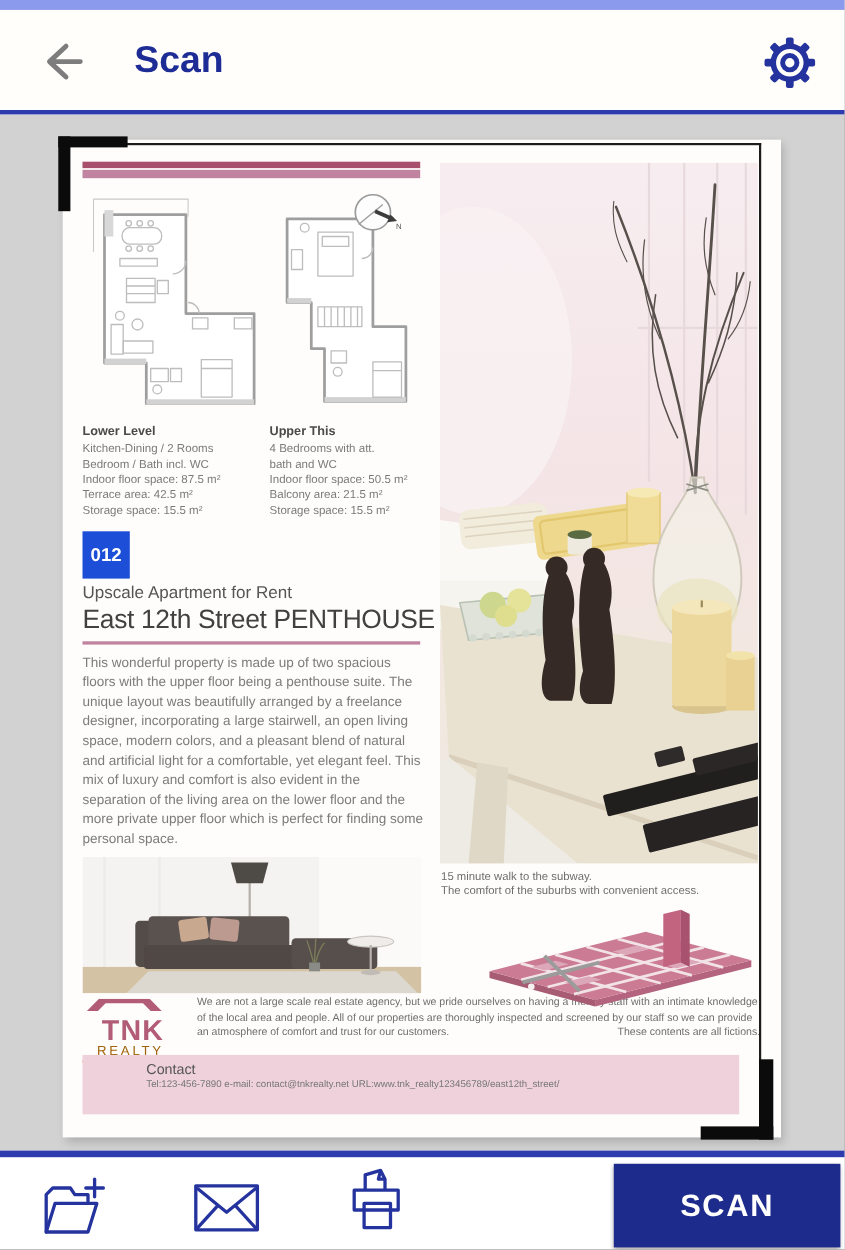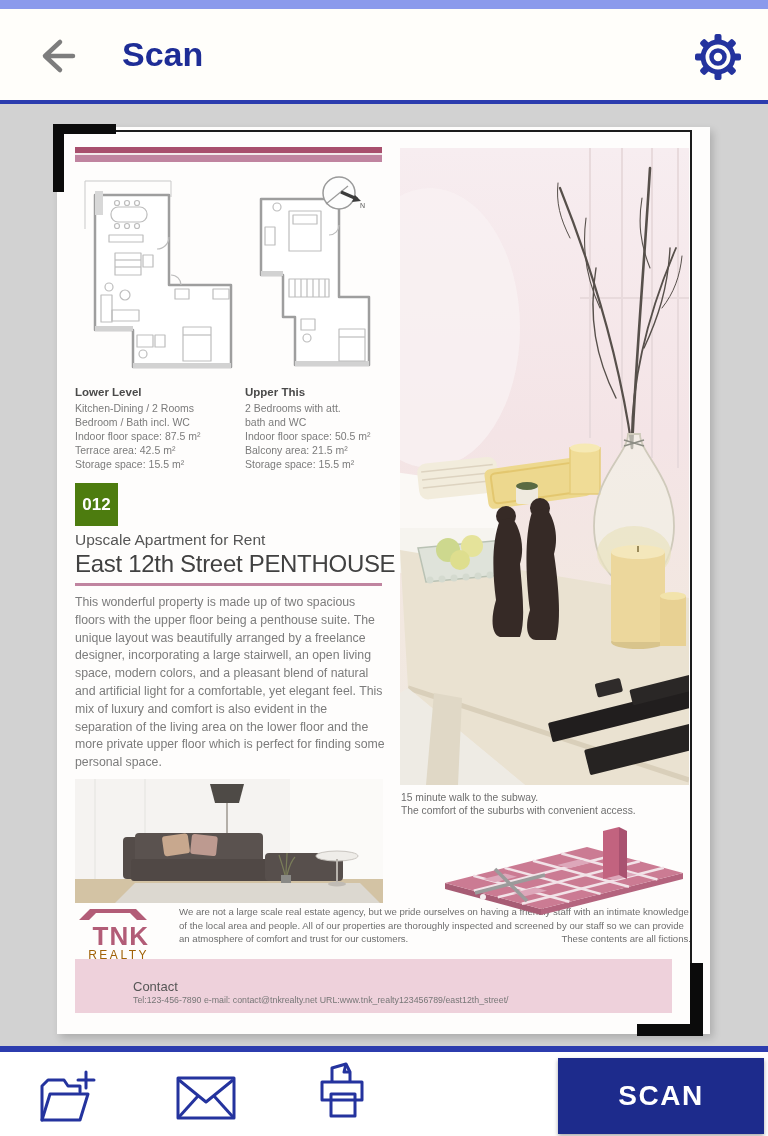--- a/index.html
+++ b/index.html
@@ -21,35 +21,35 @@
   .doc *{box-sizing:border-box;}
   .bar-rose{position:absolute;left:18px;top:20px;width:307px;height:15px;
             background:linear-gradient(to bottom,#a84f6d 0 6px,#f2e8ea 6px 8px,#c084a0 8px 15px);}
   .plans-svg{position:absolute;left:14px;top:40px;}
   .specs{position:absolute;left:18px;top:258px;width:310px;height:94px;font-size:10.5px;
          line-height:14px;color:#7b7b7b;}
   .spec-col{position:absolute;top:0;}
   .spec-lower{left:0;width:162px;}
   .spec-upper{left:170px;width:140px;}
   .spec-title{font-weight:bold;font-size:11.5px;color:#4a4a4a;margin-bottom:2px;}
-  .badge{position:absolute;left:18px;top:356px;width:43px;height:43px;background:#4d7c0f;
+  .badge{position:absolute;left:18px;top:356px;width:43px;height:43px;background:#1d4ed8;
          color:#fff;font-size:17px;font-weight:bold;display:flex;align-items:center;justify-content:center;}
   .subtitle{position:absolute;left:18px;top:404px;font-size:15.5px;color:#555;}
   .doc-title{position:absolute;left:18px;top:423px;font-size:24px;color:#414141;white-space:nowrap;letter-spacing:-0.3px;}
   .title-rule{position:absolute;left:18px;top:456px;width:307px;height:3px;background:#c084a0;}
   .body-text{position:absolute;left:18px;top:467px;width:312px;font-size:12.3px;line-height:17.8px;color:#7c7c7c;}
   .sofa-photo{position:absolute;left:18px;top:652px;}
   .logo{position:absolute;left:18px;top:779px;width:74px;text-align:right;}
   .logo-name{font-size:26px;font-weight:bold;color:#b25c77;letter-spacing:1px;line-height:24px;}
   .logo-sub{font-size:12px;color:#a16207;letter-spacing:2.5px;border-bottom:2px solid #f97316;
             padding-bottom:2px;line-height:14px;}
   .agency{position:absolute;left:122px;top:778px;width:512px;font-size:9.6px;line-height:13.5px;color:#6e6e6e;}
   .agency-note{text-align:right;margin-top:-13.5px;}
   .contact-box{position:absolute;left:18px;top:832px;width:597px;height:54px;background:#eed1db;
-               padding:20px 10px 0 58px;color:#6a6a6a;}
+               padding:5px 10px 0 58px;color:#6a6a6a;}
   .contact-heading{font-size:13px;color:#555;}
   .contact-line{font-size:8.8px;line-height:12px;color:#777;}
   .photo-svg{position:absolute;left:343px;top:21px;}
   .map-caption{position:absolute;left:344px;top:665px;font-size:10.3px;line-height:12.5px;color:#6e6e6e;}
   .map-svg{position:absolute;left:360px;top:694px;}
   
   .footer{position:absolute;top:1046px;left:0;width:768px;height:90px;background:#fff;
           border-top:6px solid #2c3cae;box-sizing:border-box;}
   .icon-btn{position:absolute;cursor:pointer;}
   .scan-btn{position:absolute;left:558px;top:6px;width:206px;height:76px;background:#1d2b8c;
@@ -182,21 +182,21 @@
         <div class="spec-col spec-lower">
           <div class="spec-title">Lower Level</div>
           <div class="spec-line">Kitchen-Dining / 2 Rooms</div>
           <div class="spec-line">Bedroom / Bath incl. WC</div>
           <div class="spec-line">Indoor floor space: 87.5 m²</div>
           <div class="spec-line">Terrace area: 42.5 m²</div>
           <div class="spec-line">Storage space: 15.5 m²</div>
         </div>
         <div class="spec-col spec-upper">
           <div class="spec-title">Upper This</div>
-          <div class="spec-line">2 Bedrooms with att.</div>
+          <div class="spec-line">4 Bedrooms with att.</div>
           <div class="spec-line">bath and WC</div>
           <div class="spec-line">Indoor floor space: 50.5 m²</div>
           <div class="spec-line">Balcony area: 21.5 m²</div>
           <div class="spec-line">Storage space: 15.5 m²</div>
         </div>
       </div>
 
       <div class="badge">012</div>
       <div class="subtitle">Upscale Apartment for Rent</div>
       <div class="doc-title">East 12th Street PENTHOUSE</div>

